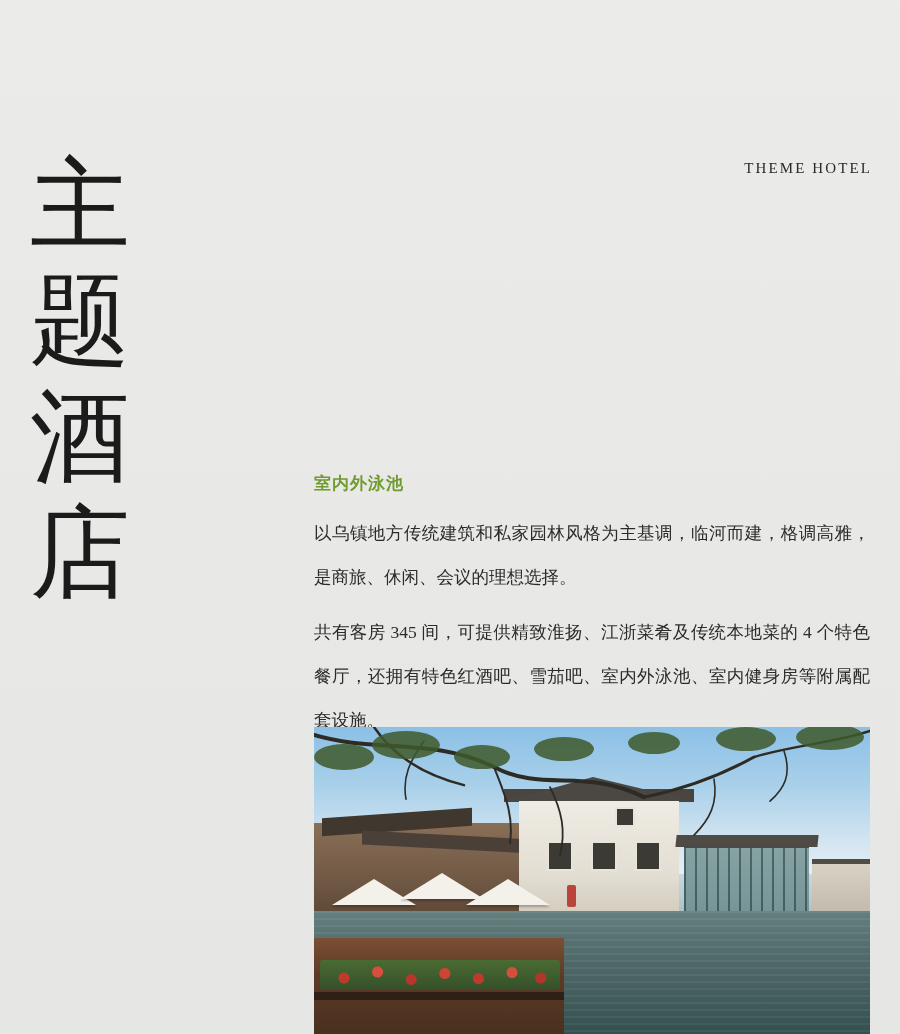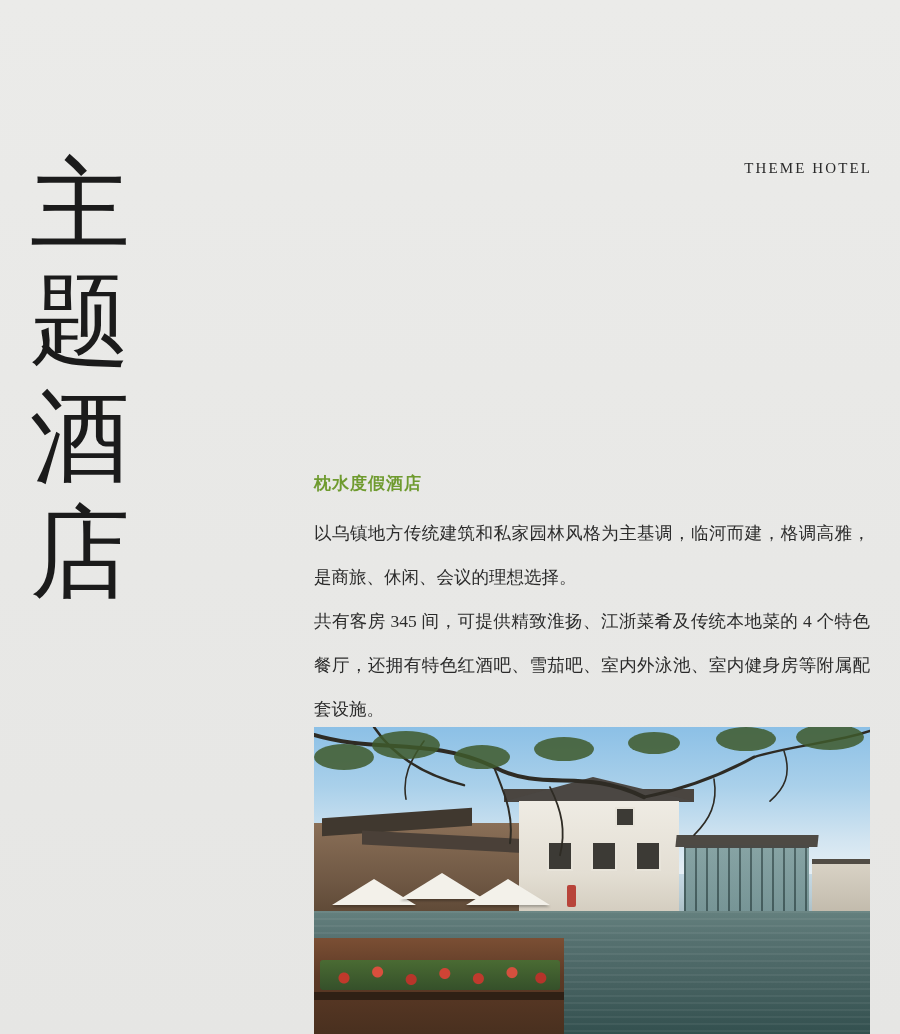--- a/index.html
+++ b/index.html
@@ -71,21 +71,21 @@
   .para {
     font-family: "Liberation Serif", "DejaVu Serif", serif;
     font-size: 17.5px;
     line-height: 44px;
     color: #2b2b2b;
     margin: 0;
     text-align: justify;
     text-justify: inter-ideograph;
   }
   .para + .para {
-    margin-top: 0px;
+    margin-top: 11px;
   }
 
   
   .photo-wrap {
     position: absolute;
     left: 314px;
     top: 727px;
     width: 556px;
     height: 307px;
     overflow: hidden;
@@ -208,21 +208,21 @@
   <div class="headline">
     <span>主</span>
     <span>题</span>
     <span>酒</span>
     <span>店</span>
   </div>
 
   <div class="eyebrow">THEME HOTEL</div>
 
   <div class="content">
-    <h2 class="sub-title">枕水度假酒店</h2>
+    <h2 class="sub-title">室内外泳池</h2>
     <p class="para">以乌镇地方传统建筑和私家园林风格为主基调，临河而建，格调高雅，是商旅、休闲、会议的理想选择。</p>
     <p class="para">共有客房 345 间，可提供精致淮扬、江浙菜肴及传统本地菜的 4 个特色餐厅，还拥有特色红酒吧、雪茄吧、室内外泳池、室内健身房等附属配套设施。</p>
   </div>
 
   <div class="photo-wrap">
     <div class="photo">
       <div class="sky"></div>
 
       <div class="bldg-left"></div>
       <div class="roof-l1"></div>

